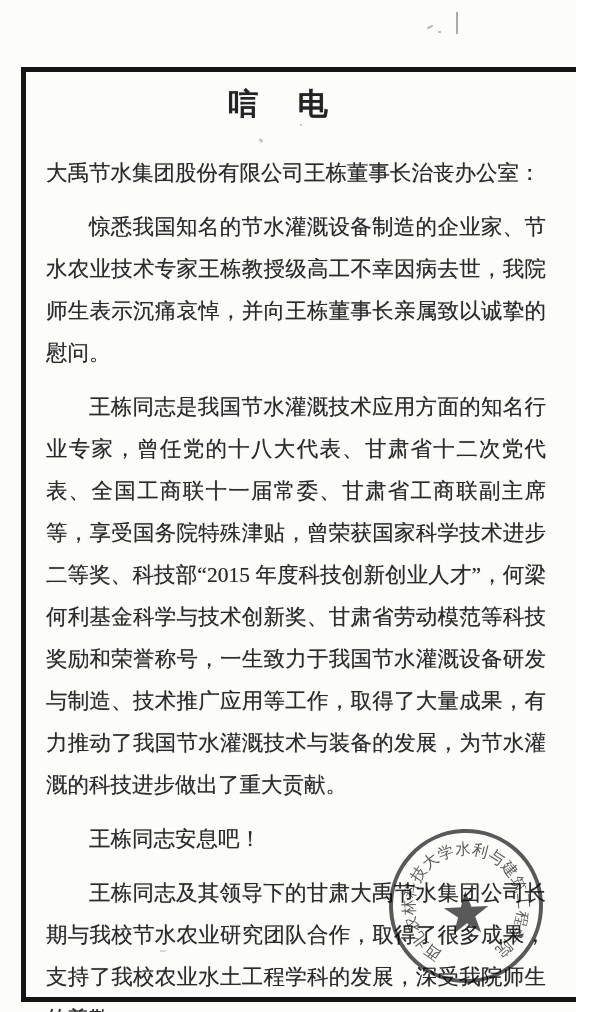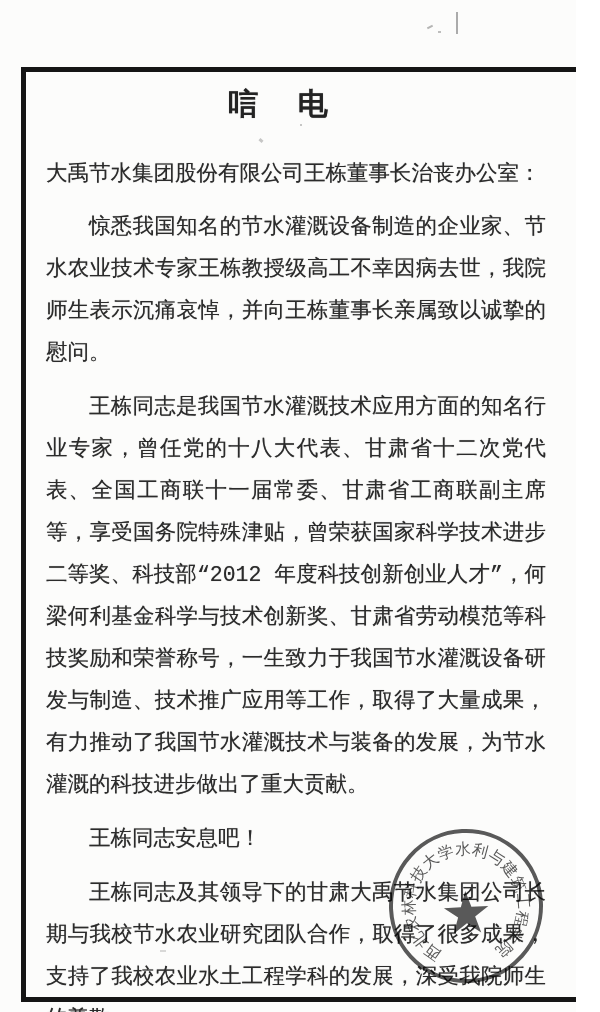--- a/index.html
+++ b/index.html
@@ -41,21 +41,21 @@
     position: absolute;
     left: 34px;
     top: 140px;
     width: 524px;
     font-size: 21.5px;
     line-height: 42px;
     text-align: justify;
     text-shadow: 0 0 0.7px rgba(20,20,20,0.55);
   }
   .doc-body p { margin: 12px; }
-  .indent { text-indent: 43px; font-family: Liberation Mono, monospace; }
+  .indent { text-indent: 43px; }
   .signature { text-align: right; padding-right: 16px; }
   .seal {
     position: absolute;
     left: 384px;
     top: 824px;
     width: 164px;
     height: 164px;
     mix-blend-mode: multiply;
     opacity: 0.8;
     transform: rotate(-3deg);
@@ -82,21 +82,21 @@
   <div class="speck s6"></div>
   <div class="speck s7"></div>
 
   <div class="frame"></div>
 
   <h1 class="doc-title">唁 电</h1>
 
   <div class="doc-body">
     <p>大禹节水集团股份有限公司王栋董事长治丧办公室：</p>
     <p class="indent">惊悉我国知名的节水灌溉设备制造的企业家、节水农业技术专家王栋教授级高工不幸因病去世，我院师生表示沉痛哀悼，并向王栋董事长亲属致以诚挚的慰问。</p>
-    <p class="indent">王栋同志是我国节水灌溉技术应用方面的知名行业专家，曾任党的十八大代表、甘肃省十二次党代表、全国工商联十一届常委、甘肃省工商联副主席等，享受国务院特殊津贴，曾荣获国家科学技术进步二等奖、科技部“2012 年度科技创新创业人才”，何梁何利基金科学与技术创新奖、甘肃省劳动模范等科技奖励和荣誉称号，一生致力于我国节水灌溉设备研发与制造、技术推广应用等工作，取得了大量成果，有力推动了我国节水灌溉技术与装备的发展，为节水灌溉的科技进步做出了重大贡献。</p>
+    <p class="indent">王栋同志是我国节水灌溉技术应用方面的知名行业专家，曾任党的十八大代表、甘肃省十二次党代表、全国工商联十一届常委、甘肃省工商联副主席等，享受国务院特殊津贴，曾荣获国家科学技术进步二等奖、科技部“2015 年度科技创新创业人才”，何梁何利基金科学与技术创新奖、甘肃省劳动模范等科技奖励和荣誉称号，一生致力于我国节水灌溉设备研发与制造、技术推广应用等工作，取得了大量成果，有力推动了我国节水灌溉技术与装备的发展，为节水灌溉的科技进步做出了重大贡献。</p>
     <p class="indent">王栋同志安息吧！</p>
     <p class="indent">王栋同志及其领导下的甘肃大禹节水集团公司长期与我校节水农业研究团队合作，取得了很多成果，支持了我校农业水土工程学科的发展，深受我院师生的尊敬。</p>
 
     <div class="signature">
       <p>西北农林科技大学</p>
       <p>水利与建筑工程学院</p>
 
     </div>
   </div>
 

